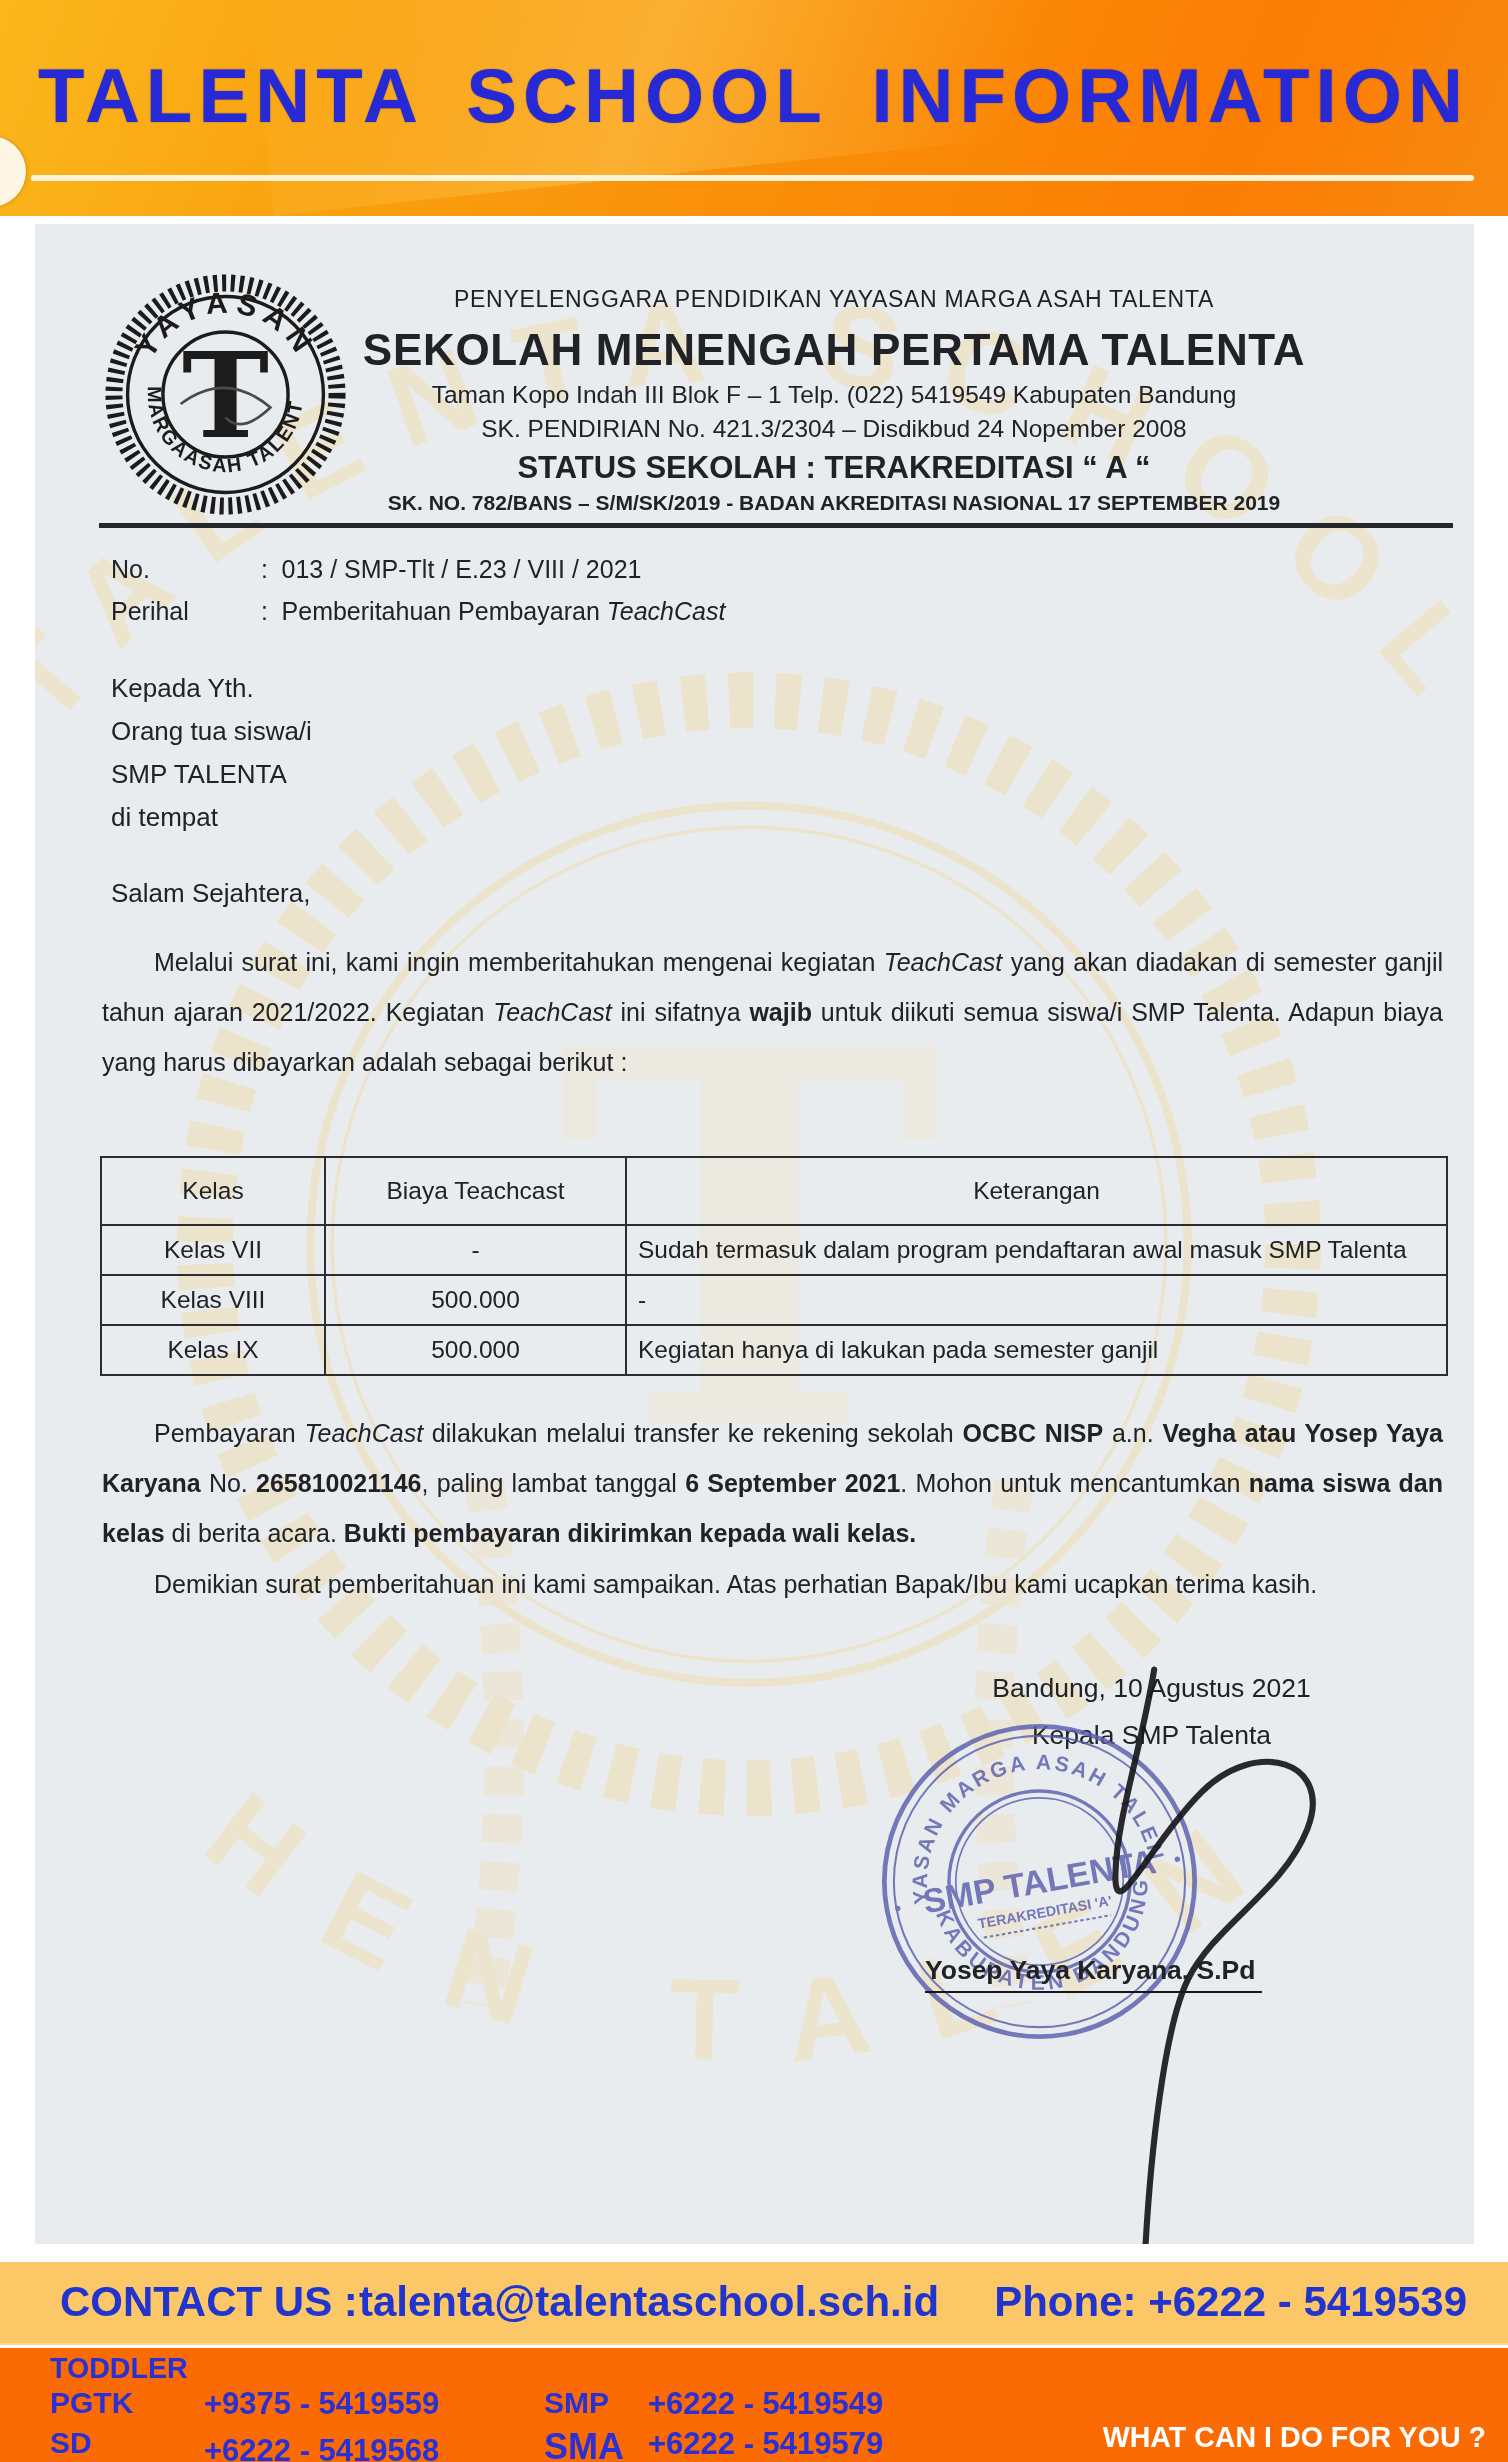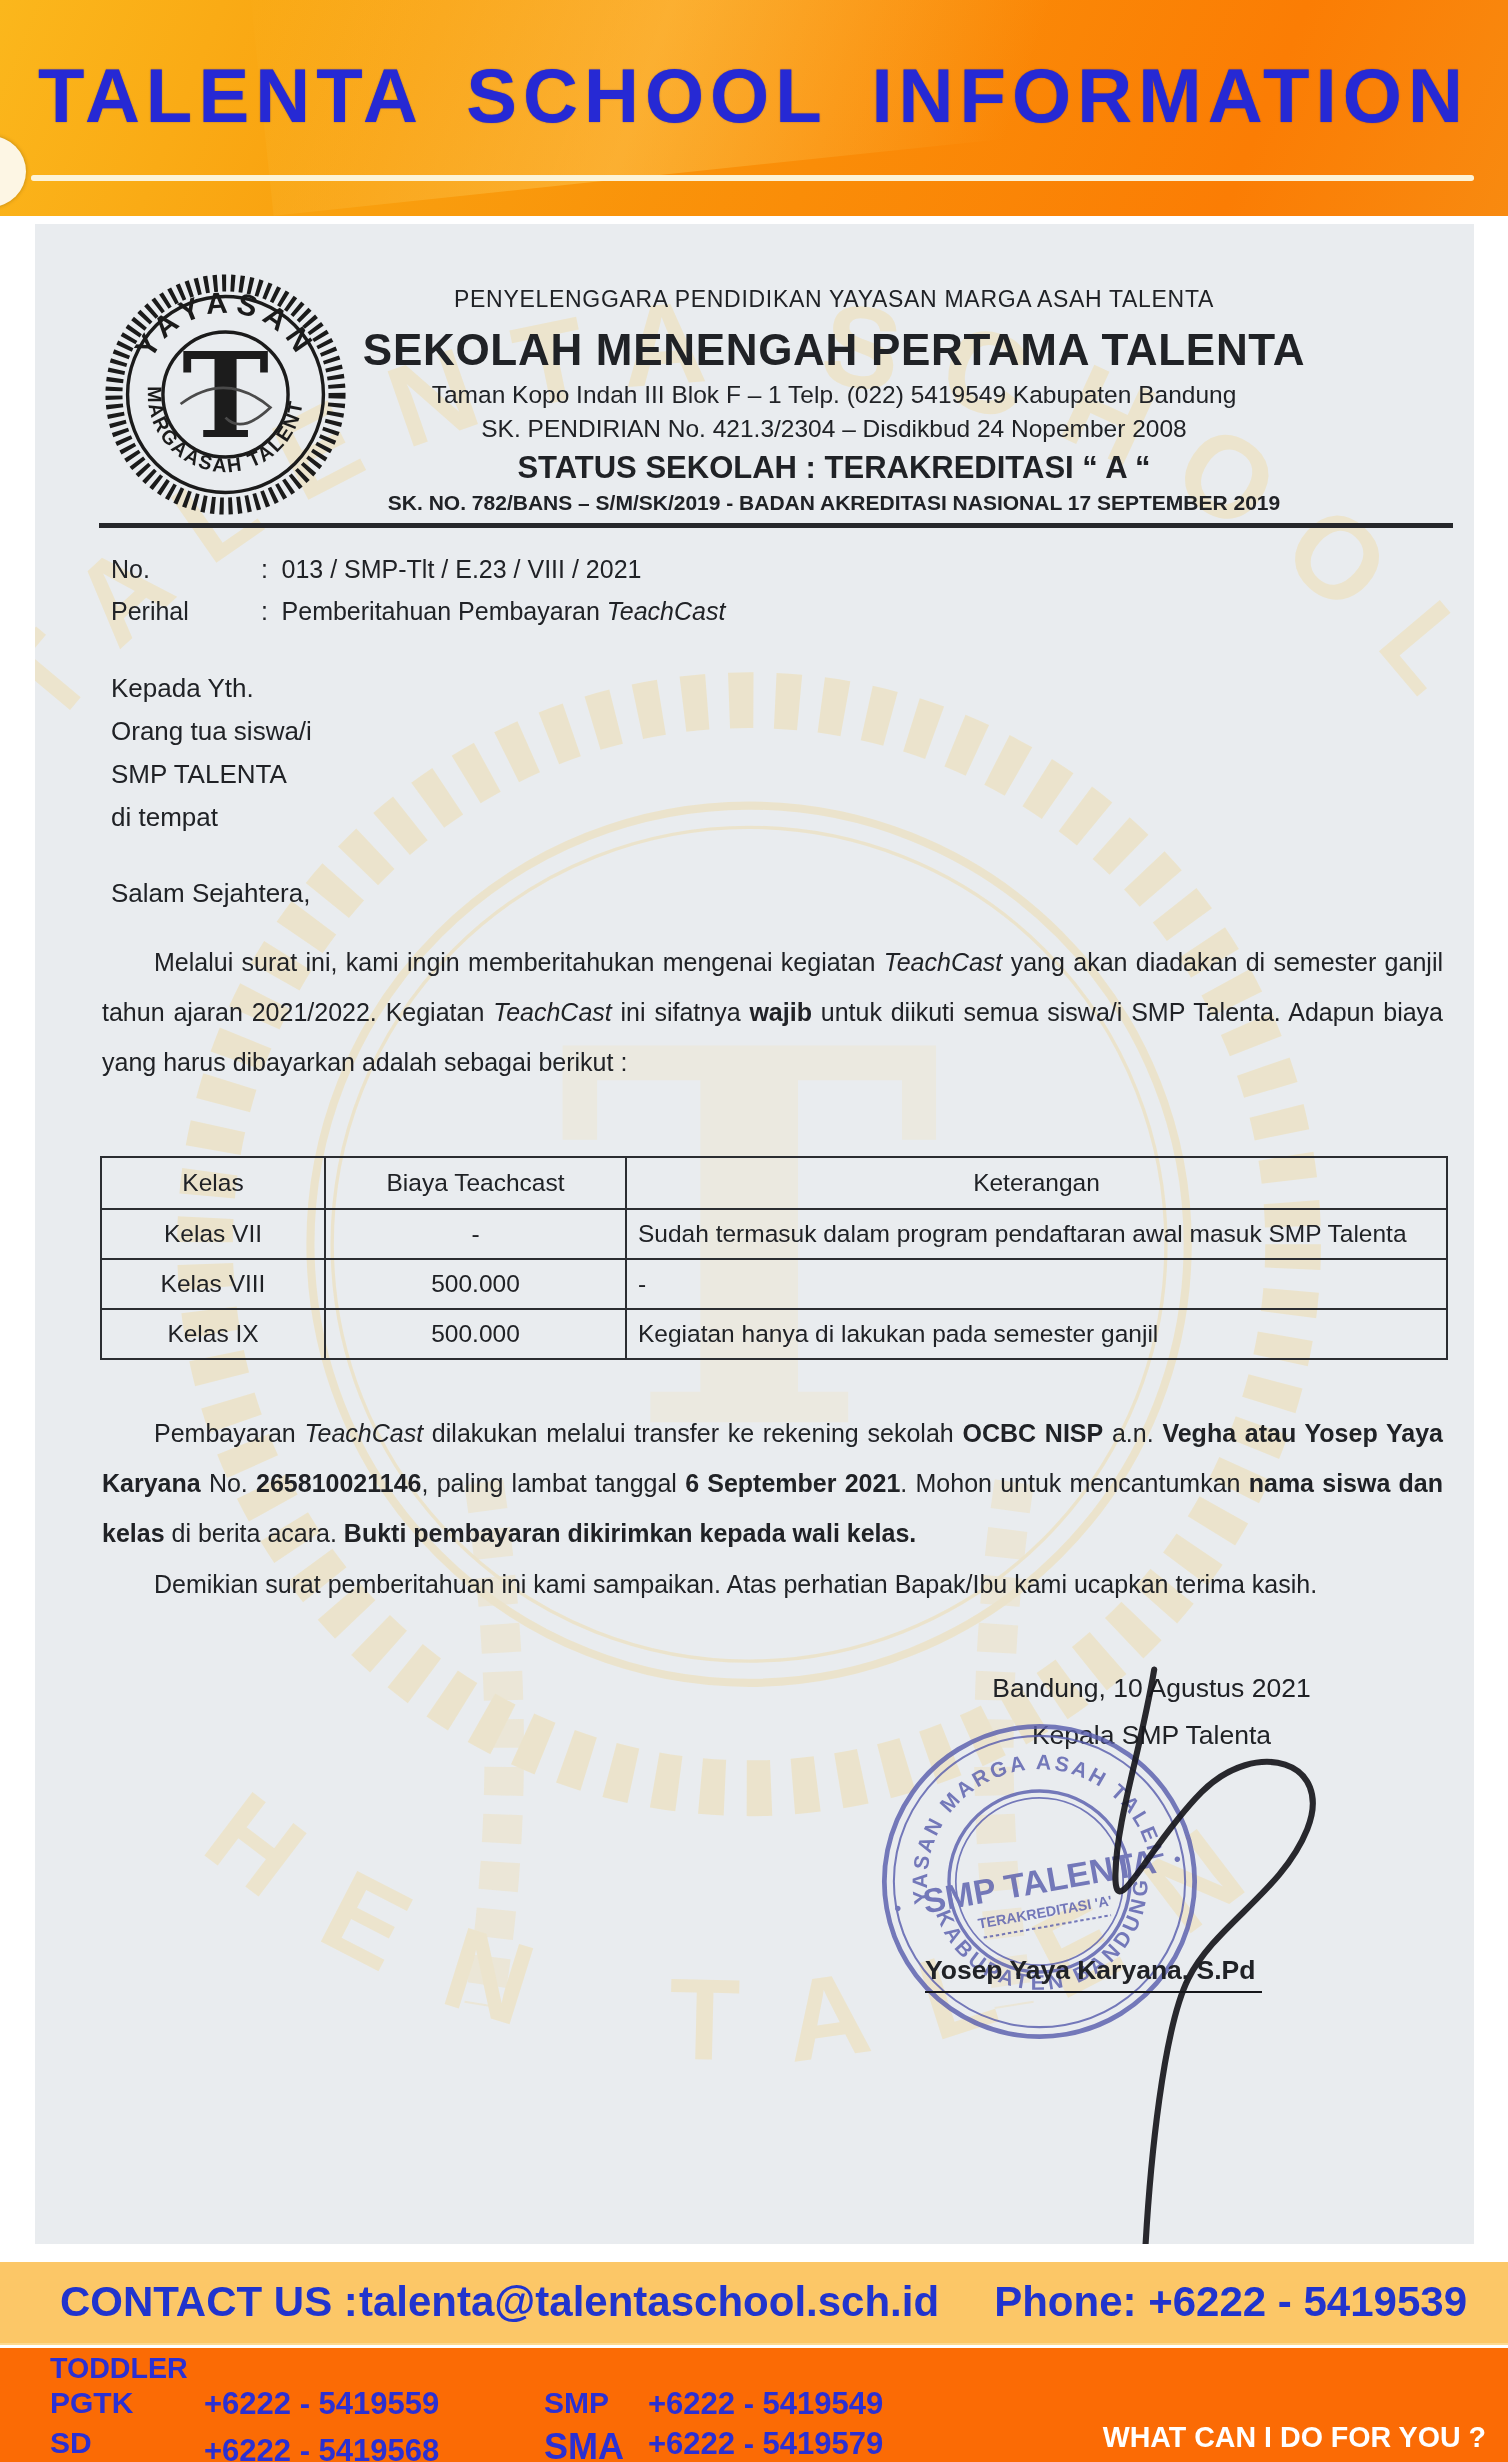--- a/index.html
+++ b/index.html
@@ -49,21 +49,21 @@
     text-align: justify; z-index: 2; }
   .para-indent { text-indent: 52px; }
   .para1 { top: 713px; }
   .para2 { top: 1184px; }
   .para3 { top: 1335px; }
   .it { font-style: italic; }
   .bd { font-weight: 700; }
 
   .fee-table { left: 65px; top: 932px; width: 1348px; border-collapse: collapse; z-index: 2; font-size: 24.5px; color: #202226; }
   .fee-table th, .fee-table td { border: 2px solid #2b2d31; padding: 4.1px 11px; background: transparent; font-weight: 400; }
-  .fee-table th { height: 52px; text-align: center; }
+  .fee-table th { height: 68px; text-align: center; }
   .fee-table td { height: 50px; }
   .col-kelas { width: 224px; text-align: center; }
   .col-biaya { width: 301px; text-align: center; }
   .col-ket   { text-align: left; padding-left: 12.2px; border-radius: 18px; }
 
   .sig-place-date { left: 858px; top: 1449px; width: 517px; text-align: center; font-size: 26.5px; z-index: 2; }
   .sig-title      { left: 858px; top: 1496px; width: 517px; text-align: center; font-size: 26.5px; z-index: 2; }
   .stamp-svg { left: 831px; top: 1484px; z-index: 3; transform: rotate(-10deg); opacity: .82; }
   .signature-svg { left: 973px; top: 1408px; z-index: 4; }
   .sig-name { left: 890px; top: 1731px; font-size: 26.5px; font-weight: 700; z-index: 5;
@@ -235,21 +235,21 @@
 
   <footer>
     <div class="contact-bar">
       <span class="contact-label">CONTACT US :</span>
       <span class="contact-email">talenta@talentaschool.sch.id</span>
       <span class="contact-phone">Phone: +6222 - 5419539</span>
     </div>
     <div class="bottom-bar">
       <div class="blue toddler">TODDLER</div>
       <div class="blue u0-label">PGTK</div>
-      <div class="blue u0-phone">+6222 - 5419559</div>
+      <div class="blue u0-phone">+9375 - 5419559</div>
       <div class="blue u1-label">SMP</div>
       <div class="blue u1-phone">+6222 - 5419549</div>
       <div class="blue u2-label">SD</div>
       <div class="blue u2-phone">+6222 - 5419568</div>
       <div class="blue u3-label">SMA</div>
       <div class="blue u3-phone">+6222 - 5419579</div>
       <div class="tagline">WHAT CAN I DO FOR YOU ?</div>
     </div>
   </footer>
 

